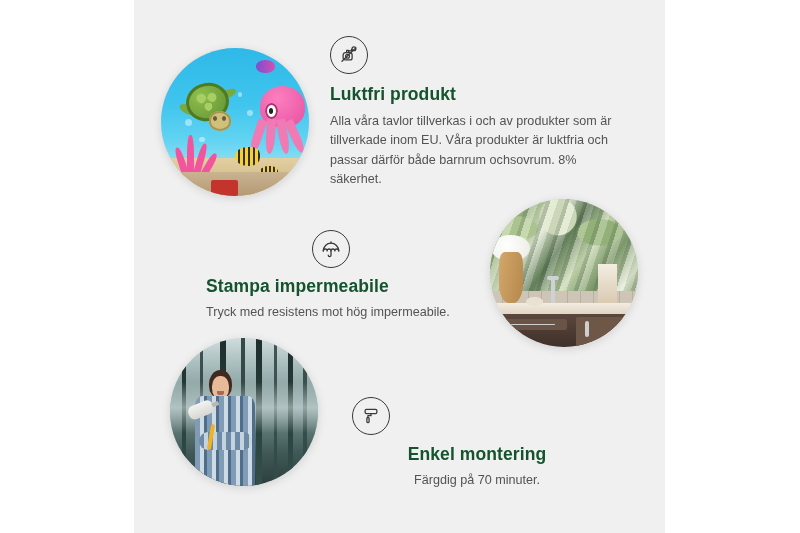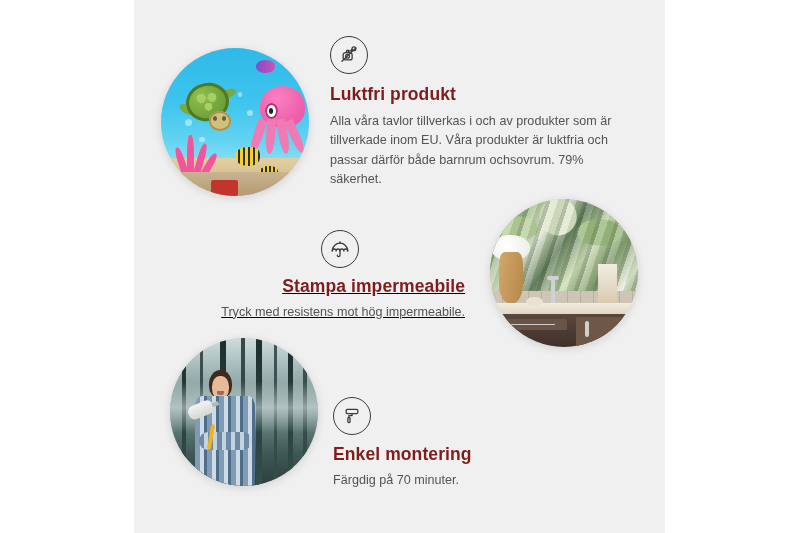--- a/index.html
+++ b/index.html
@@ -157,39 +157,39 @@
   
   .feature{position:absolute;}
   .feat-icon{
     width:38px;height:38px;border-radius:50%;
     border:1.6px solid #3a3a3a;
     display:flex;align-items:center;justify-content:center;
     box-sizing:border-box;
   }
   .feat-icon svg{display:block;}
   .feat-title{
-    font-size:17.5px;font-weight:bold;color:#7f1d1d;
+    font-size:17.5px;font-weight:bold;color:#14532d;
     letter-spacing:.1px;line-height:1.25;
   }
   .feat-body{
     font-size:12.6px;color:#535353;line-height:1.55;
   }
 
   
   .f1{left:330px;top:36px;width:300px;text-align:left;}
   .f1 .feat-icon{margin:0 0 10px 0;}
   .f1 .feat-title{margin:0 0 6px 0;}
 
   
-  .f2{left:215px;top:230px;width:250px;text-align:right;text-decoration:underline;}
+  .f2{left:206px;top:230px;width:250px;text-align:left;}
   .f2 .feat-icon{margin:0 auto 8px auto;}
   .f2 .feat-title{margin:0 0 5px 0;}
 
   
-  .f3{left:333px;top:397px;width:250px;text-align:left;}
+  .f3{left:352px;top:397px;width:250px;text-align:center;}
   .f3 .feat-icon{margin:0 0 9px 0;}
   .f3 .feat-title{margin:0 0 5px 0;}
 </style>
 </head>
 <body>
 
 <div class="stage">
 
   <div class="panel"></div>
 
@@ -277,21 +277,21 @@
         <path d="M8.2 9.3h4.6a2.6 2.6 0 0 1 2.6 2.6v3.3a2.2 2.2 0 0 1-2.2 2.2H7.8a2.2 2.2 0 0 1-2.2-2.2v-3.3a2.6 2.6 0 0 1 2.6-2.6z"></path>
         <path d="M9.4 9.3V7.1h2.2v2.2"></path>
         <path d="M11.6 7.6h3.1"></path>
         <path d="M14.7 7.6v-1.7"></path>
         <circle cx="17.4" cy="5.2" r="2.1"></circle>
         <circle cx="10.4" cy="13.4" r="2.1"></circle>
         <line x1="4.3" y1="18.9" x2="19.4" y2="4.2"></line>
       </svg>
     </div>
     <div class="feat-title">Luktfri produkt</div>
-    <div class="feat-body">Alla våra tavlor tillverkas i och av produkter som är tillverkade inom EU. Våra produkter är luktfria och passar därför både barnrum ochsovrum. 79% säkerhet.</div>
+    <div class="feat-body">Alla våra tavlor tillverkas i och av produkter som är tillverkade inom EU. Våra produkter är luktfria och passar därför både barnrum ochsovrum. 8% säkerhet.</div>
   </div>
 
   <div class="feature f2">
     <div class="feat-icon">
       <svg width="22" height="22" viewBox="0 0 24 24" fill="none" stroke="#3a3a3a" stroke-width="1.4" stroke-linecap="round" stroke-linejoin="round">
         <path d="M3.6 14.1a8.4 8.4 0 0 1 16.8 0"></path>
         <path d="M3.6 14.1c0-1.2.9-2.1 2.1-2.1s2.1.9 2.1 2.1c0-1.2.9-2.1 2.1-2.1s2.1.9 2.1 2.1c0-1.2.9-2.1 2.1-2.1s2.1.9 2.1 2.1c0-1.2.9-2.1 2.1-2.1s2.1.9 2.1 2.1"></path>
         <path d="M12 14.1v4.6a1.5 1.5 0 0 1-3 0"></path>
         <path d="M12 5.7V4.2"></path>
       </svg>

